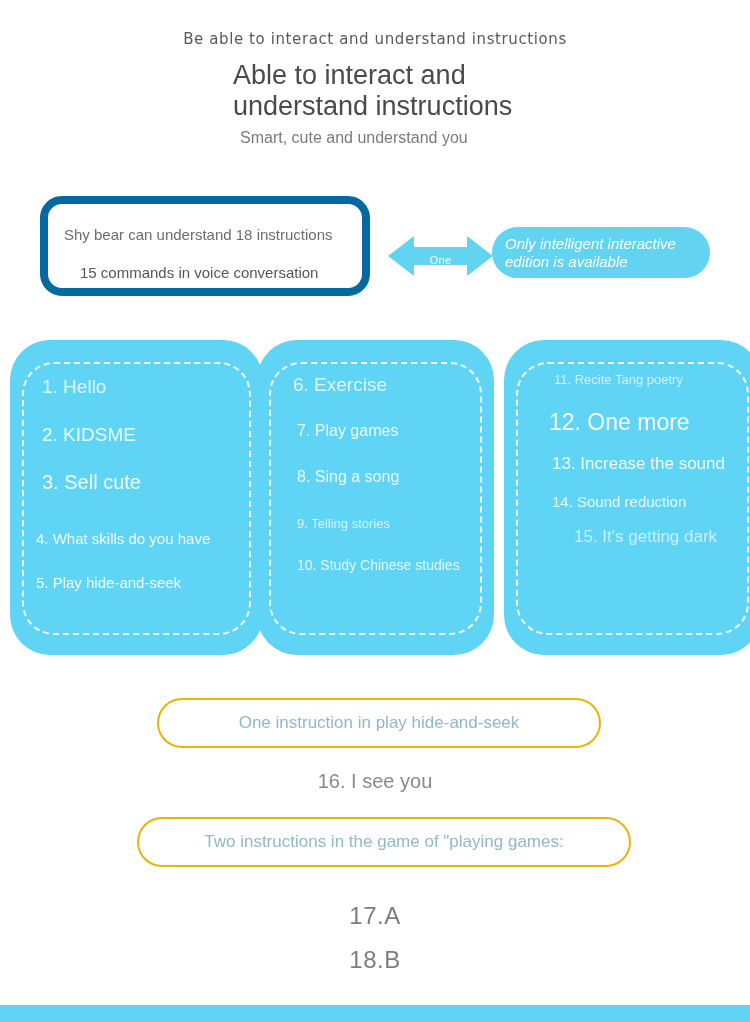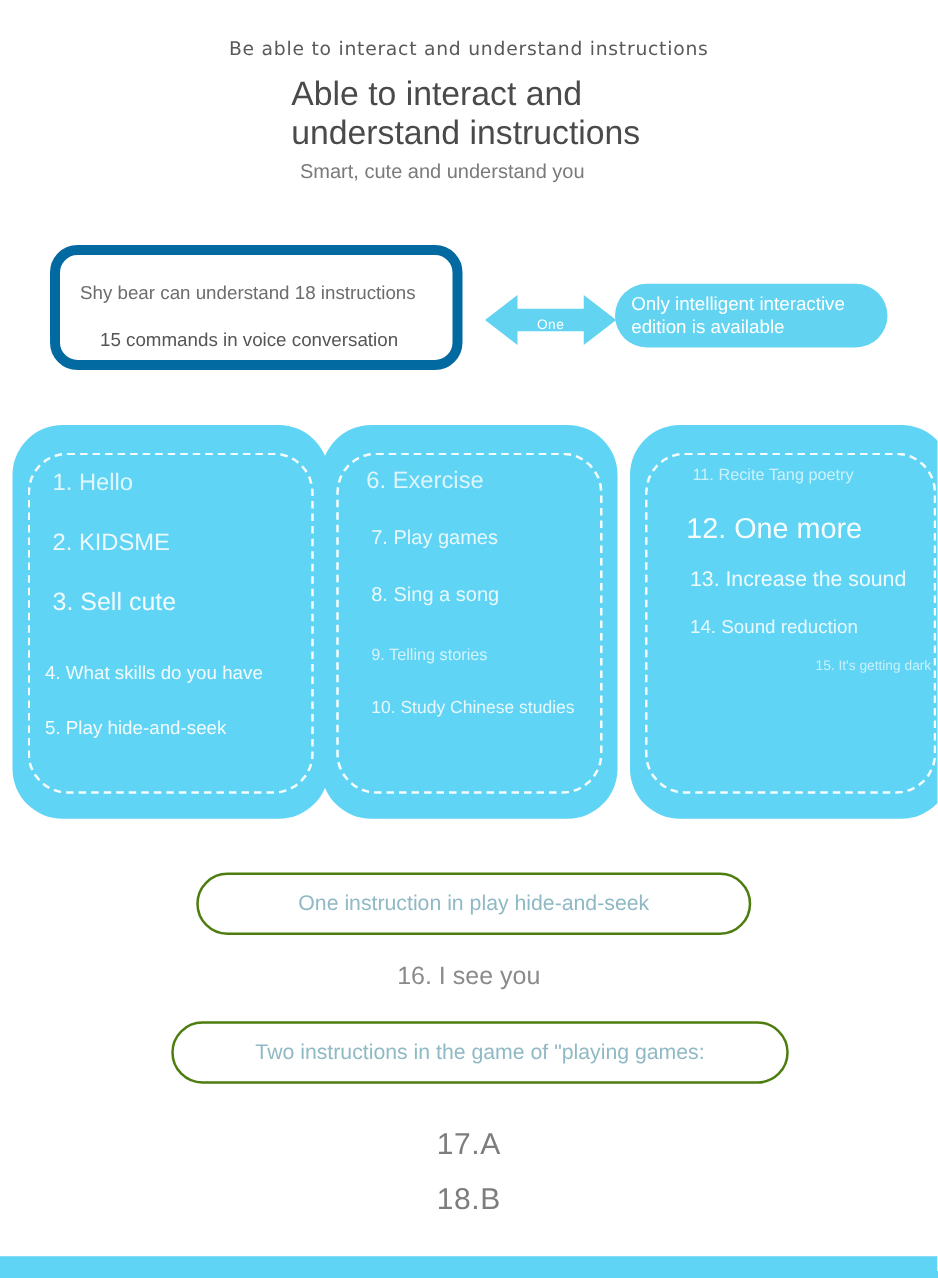--- a/index.html
+++ b/index.html
@@ -116,20 +116,21 @@
     border-radius: 26px;
   }
   .blue-pill span {
     position: absolute;
     left: 13px;
     top: 8px;
     width: 195px;
     font-size: 15px;
     line-height: 18px;
     color: #ffffff;
+    font-style: italic;
   }
 
   
   .cards {
     position: absolute;
     left: 0;
     top: 340px;
     width: 750px;
     height: 315px;
   }
@@ -186,26 +187,26 @@
   .c2 li:nth-child(2){ font-size:16px; opacity:.86; margin-bottom:27px; margin-left:4px;}
   .c2 li:nth-child(3){ font-size:16px; opacity:.86; margin-bottom:30px; margin-left:4px;}
   .c2 li:nth-child(4){ font-size:13px; opacity:.72; margin-bottom:26px; margin-left:4px;}
   .c2 li:nth-child(5){ font-size:14px; opacity:.84; margin-left:4px; }
 
   .c3 ul { padding-left: 50px; padding-top: 32px; padding-right: 16px; }
   .c3 li:nth-child(1){ font-size:13px; opacity:.68; margin-bottom:22px; }
   .c3 li:nth-child(2){ font-size:23px; opacity:.95; margin-bottom:18px; margin-left:-5px;}
   .c3 li:nth-child(3){ font-size:17px; opacity:.90; margin-bottom:20px; margin-left:-2px;}
   .c3 li:nth-child(4){ font-size:15px; opacity:.86; margin-bottom:16px; margin-left:-2px;}
-  .c3 li:nth-child(5){ font-size:11px; opacity:.66; margin-left:20px;text-align:right; }
+  .c3 li:nth-child(5){ font-size:17px; opacity:.66; margin-left:20px; }
 
   
   .outline-pill {
     position: absolute;
-    border: 2px solid #4d7c0f;
+    border: 2px solid #eab308;
     border-radius: 28px;
     background: #ffffff;
     box-sizing: border-box;
     display: flex;
     align-items: center;
     justify-content: center;
     color: #8fb9c4;
     font-size: 17px;
   }
   .pill-a { left: 157px; top: 698px; width: 444px; height: 50px; }

